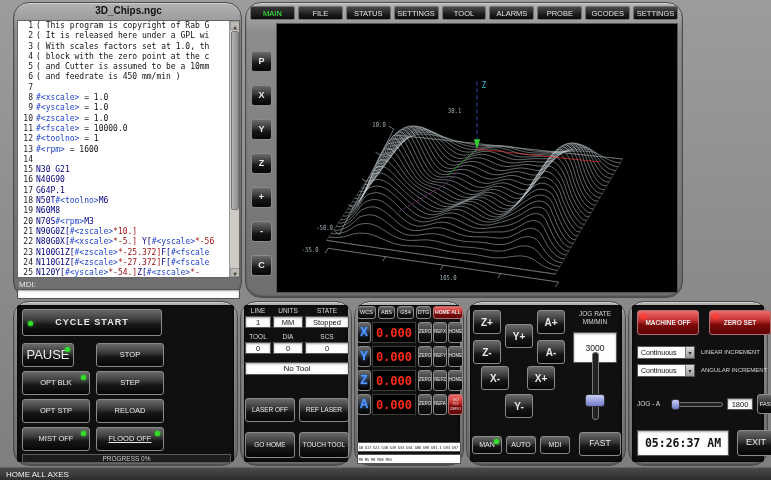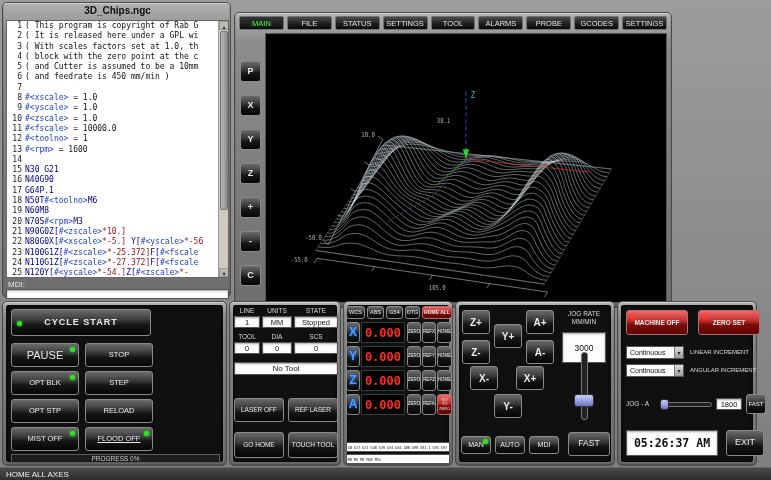--- a/index.html
+++ b/index.html
@@ -1,19 +1,19 @@
 <!DOCTYPE html>
 <html><head>
 <meta charset="utf-8">
 <style>
   *{margin:0;padding:0;box-sizing:border-box;}
   html,body{width:771px;height:480px;overflow:hidden;}
   body{font-family:"Liberation Sans",sans-serif;background:linear-gradient(180deg,#9c9c9c,#7e7e7e);position:relative;}
   .abs{position:absolute;}
-  .metal{position:absolute;background:linear-gradient(180deg,#b2b2b2,#8d8d8d 10%,#6e6e6e);border:1px solid #4c4c4c;border-radius:5px;box-shadow:inset 0 1px 0 rgba(255,255,255,.45), inset 0 -1px 2px rgba(0,0,0,.35);}
+  .metal{position:absolute;background:linear-gradient(180deg,#b2b2b2,#8d8d8d 10%,#6e6e6e);border:1px solid #4c4c4c;border-radius:16px;box-shadow:inset 0 1px 0 rgba(255,255,255,.45), inset 0 -1px 2px rgba(0,0,0,.35);margin-left:11px;}
   .dark-inner{position:absolute;inset:3px;background:#101010;border-radius:3px;box-shadow:inset 0 0 4px #000;}
   .btn{position:absolute;background:linear-gradient(180deg,#6a6a6a 0%,#3a3a3a 40%,#161616 60%,#050505);border:1px solid #8a8a8a;border-radius:3px;color:#e8e8e8;display:flex;align-items:center;justify-content:center;text-align:center;line-height:1.1;cursor:default;}
   .btn-red{background:linear-gradient(180deg,#f06a6a 0%,#c23333 40%,#7d0a0a 60%,#5c0404);border-color:#b07070;}
   .wbox{position:absolute;background:#fdfdfd;border:1px solid #555;color:#111;display:flex;align-items:center;justify-content:center;box-shadow:inset 0 1px 2px rgba(0,0,0,.35);}
   .hdr{position:absolute;color:#d8d8d8;font-size:6.5px;text-align:center;}
   .led{width:5px;height:5px;border-radius:50%;position:absolute;}
   .ledg{background:#35e02c;box-shadow:0 0 3px #35e02c;}
   .ledr{background:#ff3b30;box-shadow:0 0 3px #ff3b30;}
   
   #gcode-title{position:absolute;left:3px;top:2px;width:223px;height:14px;text-align:center;font-size:10px;font-weight:bold;color:#111;}
@@ -82,21 +82,21 @@
     <div id="code-sb">
       <div class="sb-ar" style="top:0;">▲</div>
       <div class="sb-th"></div>
       <div class="sb-ar" style="bottom:0;">▼</div>
     </div>
   </div>
   <div class="abs" style="left:5px;top:277px;font-size:8px;color:#e8e8e8;">MDI:</div>
   <div class="wbox" style="left:3px;top:286px;width:223px;height:10px;"></div>
 </div>
 
-<div class="metal" style="left:234px;top:12px;width:438px;height:296px;">
+<div class="metal" style="left:234px;top:2px;width:438px;height:296px;">
   <div class="tabbar">
     <div class="tab active">MAIN</div>
     <div class="tab">FILE</div>
     <div class="tab">STATUS</div>
     <div class="tab">SETTINGS</div>
     <div class="tab">TOOL</div>
     <div class="tab">ALARMS</div>
     <div class="tab">PROBE</div>
     <div class="tab">GCODES</div>
     <div class="tab">SETTINGS</div>
@@ -164,21 +164,21 @@
     </svg>
   </div>
 </div>
 
 <div class="metal" style="left:2px;top:301px;width:225px;height:165px;">
   <div class="dark-inner"></div>
   <div class="btn" style="left:8px;top:7px;width:140px;height:27px;font-size:9px;font-weight:bold;letter-spacing:1px;">
     <span class="led ledg" style="left:5px;top:11px;"></span>
     <span>CYCLE START</span>
   </div>
-  <div class="btn" style="left:8px;top:41px;width:68px;height:24px;font-size:11px;">
+  <div class="btn" style="left:8px;top:41px;width:52px;height:24px;font-size:13px;">
     <span class="led ledg" style="right:3px;top:3px;"></span>
     <span>PAUSE</span>
   </div>
   <div class="btn" style="left:82px;top:41px;width:68px;height:24px;font-size:7.5px;">
       <span>STOP</span>
     </div>
   <div class="btn" style="left:8px;top:69px;width:68px;height:24px;font-size:7.5px;">
     <span class="led ledg" style="right:3px;top:3px;"></span>
     <span>OPT BLK</span>
   </div>

